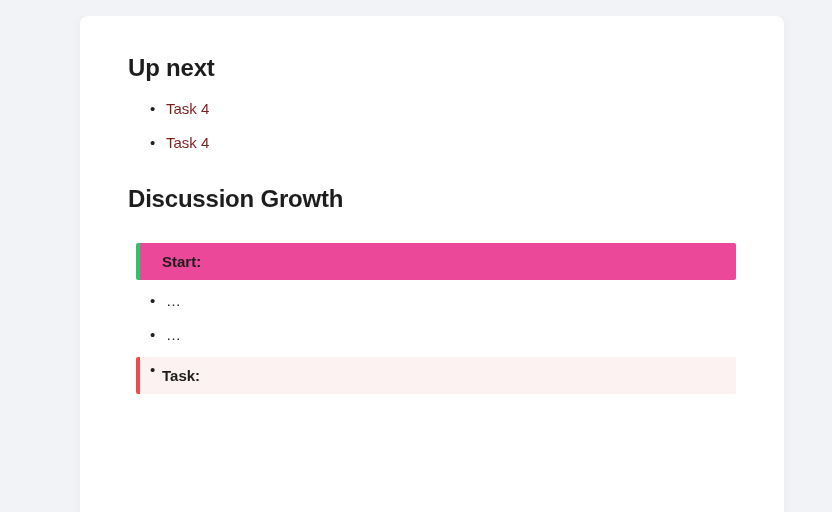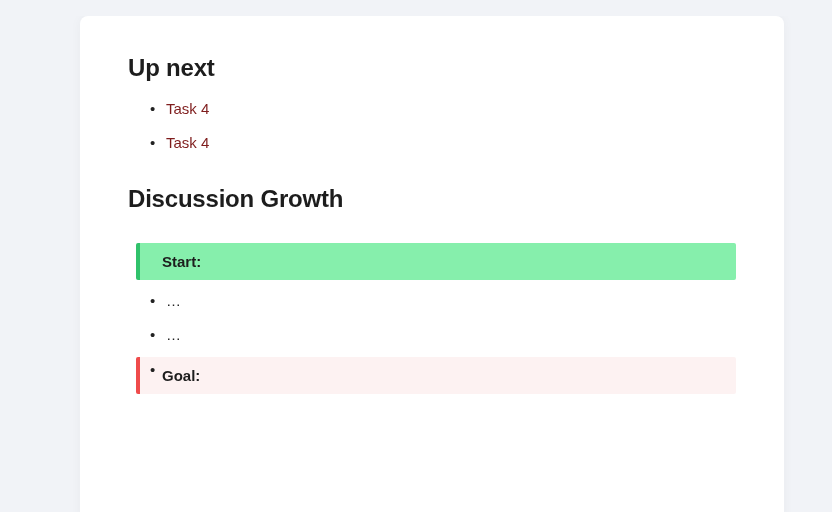--- a/index.html
+++ b/index.html
@@ -48,21 +48,21 @@
       margin-left: 16px;
       padding: 10px 14px;
       border-left: 4px solid;
       border-radius: 2px;
       font-size: 15px;
       font-weight: 700;
       margin-bottom: 4px;
     }
     .callout.start {
       border-color: #30c26b;
-      background: #86efac;
+      background: #ec4899;
     }
     .callout.stop {
       border-color: #ef4b4b;
       background: #fdf2f2;
     }
     ul.feedback-list {
       list-style: none;
       padding-left: 0;
     }
     ul.feedback-list > li.plain {
@@ -103,17 +103,17 @@
       <span>Start:</span>
     </div>
 
     <ul class="feedback-list">
       <li class="plain">…</li>
       <li class="plain">…</li>
       <li class="plain"></li>
     </ul>
 
     <div class="callout stop">
-      <span>Goal:</span>
+      <span>Task:</span>
     </div>
   </div>
 
 </div>
 
 </body></html>

